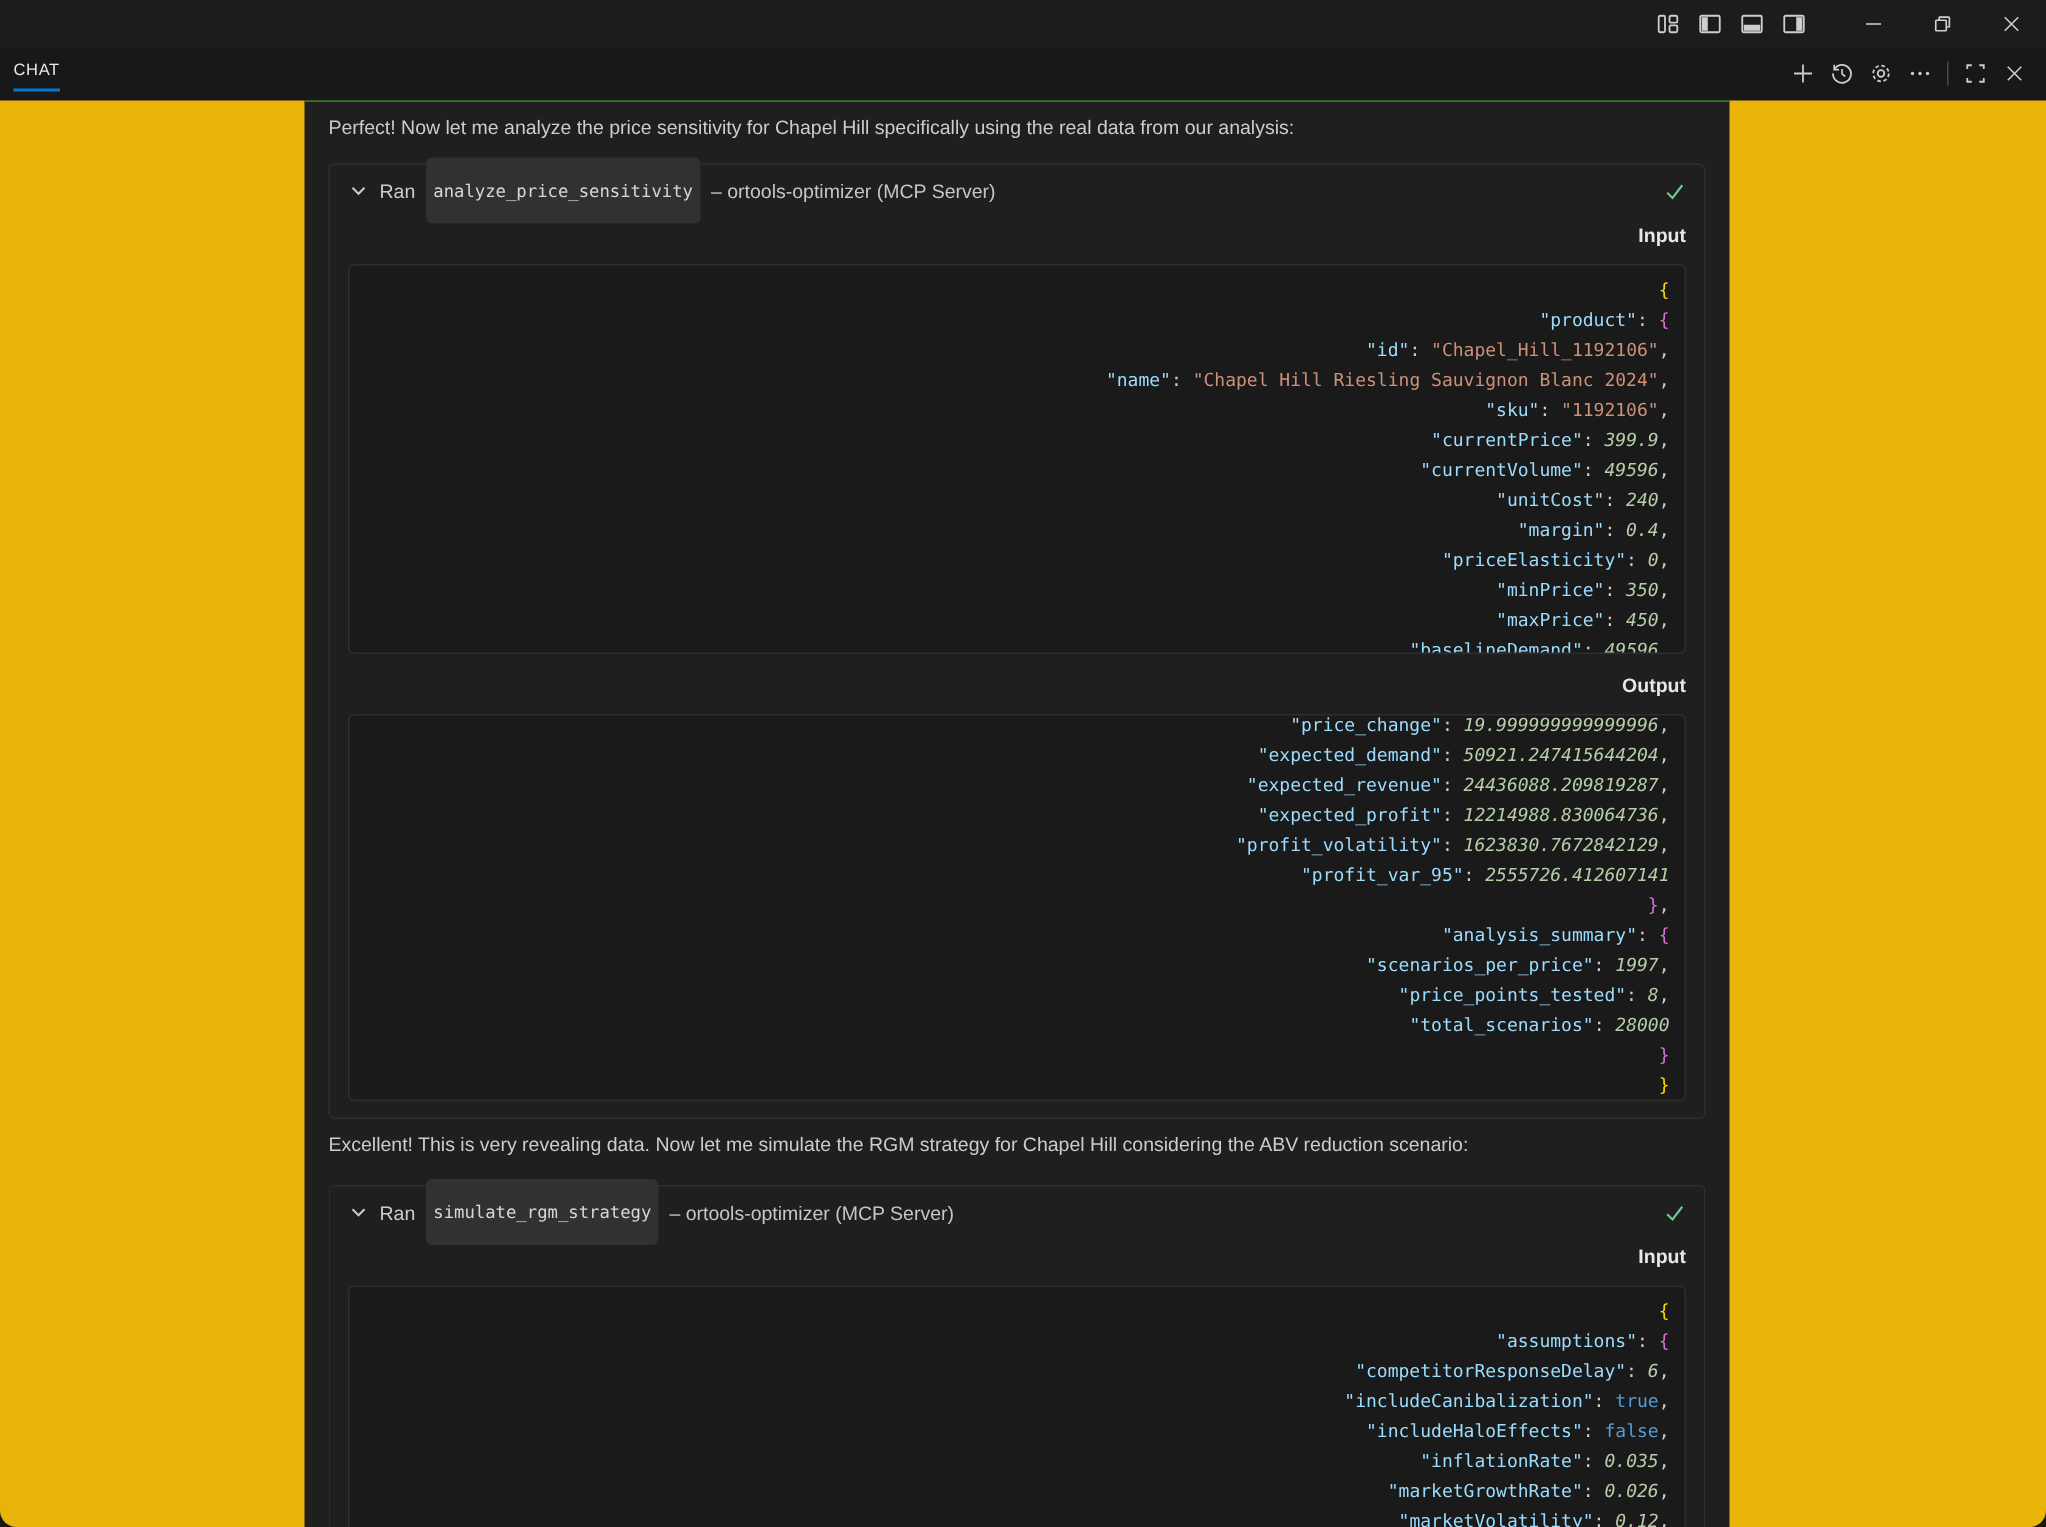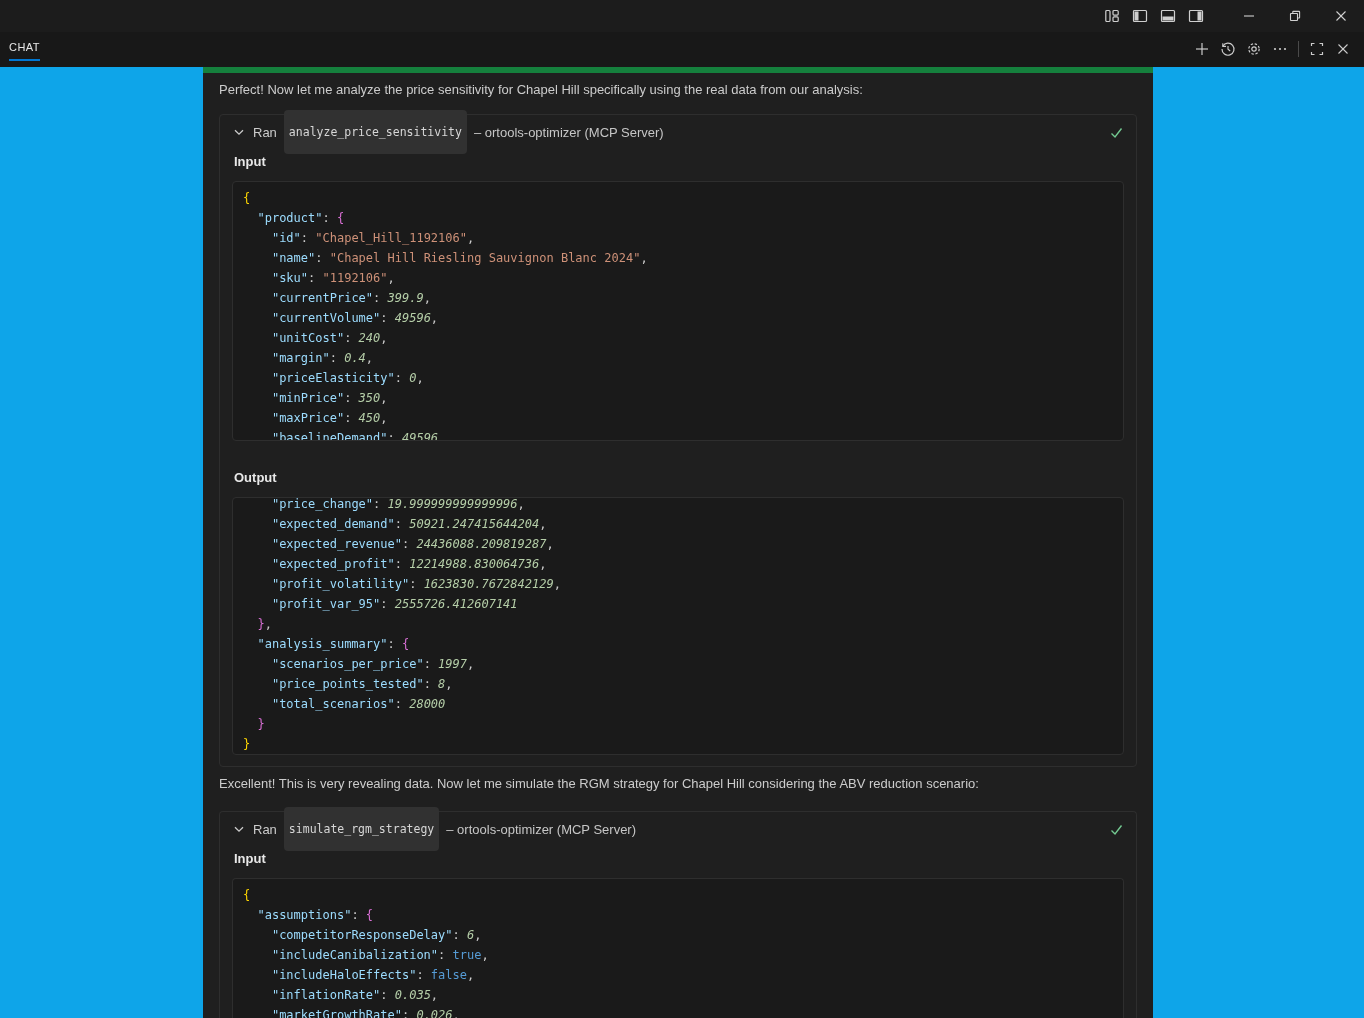--- a/index.html
+++ b/index.html
@@ -1,43 +1,43 @@
 <!DOCTYPE html>
 <html><head>
 <meta charset="utf-8">
 <style>
   * { margin:0; padding:0; box-sizing:border-box; }
   html,body { width:1364px; height:1018px; overflow:hidden; }
   body { background:#181818; font-family:"Liberation Sans", sans-serif; }
-  .window { position:relative; width:1364px; height:1018px; background:#0ea5e9; }
+  .window { position:relative; width:1364px; height:1018px; background:#eab308;border-radius:11px; }
 
   
   .titlebar { position:absolute; left:0; top:0; width:100%; height:32px;
     background:#1c1c1c; display:flex; align-items:center; justify-content:flex-end; }
   .tb-icon { width:28px; height:32px; display:flex; align-items:center; justify-content:center; color:#cfcfcf; }
   .tb-group { display:flex; margin-right:16px; }
   .win-ctl { width:46px; height:32px; display:flex; align-items:center; justify-content:center; color:#d0d0d0; }
   svg { display:block; }
 
   
   .panel-header { position:absolute; left:0; top:32px; width:100%; height:35px; background:#181818; }
   .panel-tab { position:absolute; left:9px; top:9px; padding-bottom:6px;
     font-size:11px; letter-spacing:.04em; color:#e7e7e7; border-bottom:2px solid #0078d4; cursor:pointer; }
   .panel-actions { position:absolute; right:8px; top:5px; display:flex; align-items:center; height:24px; }
   .pa-icon { width:26px; height:24px; display:flex; align-items:center; justify-content:center; color:#cccccc; }
   .pa-sep { width:1px; height:16px; background:#4a4a4a; margin:0 5px; }
 
   
   .chat-column { position:absolute; left:203px; top:67px; width:950px; bottom:0;
-    background:#1f1f1f; border-top:6px solid #15803d; overflow:hidden; }
+    background:#1f1f1f; border-top:1px solid #15803d; overflow:hidden; }
   .msg { margin:8px 16px 0 16px; color:#cccccc; font-size:13px; line-height:18px; }
   .msg-2 { }
 
   
-  .card { margin:15px 16px 0 16px; border:1px solid #2e2e2e; border-radius:4px; background:#1f1f1f; padding-bottom:11px; }
+  .card { margin:15px 16px 0 16px; border:1px solid #2e2e2e; border-radius:4px; background:#1f1f1f; padding-bottom:11px;text-align:right; }
   .card-2 { margin-top:18px; border-bottom:none; border-radius:4px 4px 0 0; padding-bottom:0; }
   .card-header { display:flex; align-items:center; height:34px; padding:0 12px; color:#cccccc;
     font-size:13px; cursor:pointer; }
   .chev { color:#cccccc; margin-right:7px; display:flex; }
   .ran-label { margin-right:7px; }
   .tool-badge { font-family:"DejaVu Sans Mono", monospace; font-size:11.5px; color:#d7d7d7;
     background:#313131; border-radius:4px; padding:15px 5px; margin-right:7px; }
   .server-label { color:#c6c6c6; }
   .check { margin-left:auto; color:#73c991; display:flex; }
   .section-label { margin:4px 12px 0 14px; font-size:13px; font-weight:700; color:#e8e8e8; line-height:18px; }
@@ -184,21 +184,21 @@
           <div class="cl"><span class="tk-d">    </span><span class="tk-k">"sku"</span><span class="tk-d">: </span><span class="tk-s">"1192106"</span><span class="tk-d">,</span></div>
           <div class="cl"><span class="tk-d">    </span><span class="tk-k">"currentPrice"</span><span class="tk-d">: </span><span class="tk-n">399.9</span><span class="tk-d">,</span></div>
           <div class="cl"><span class="tk-d">    </span><span class="tk-k">"currentVolume"</span><span class="tk-d">: </span><span class="tk-n">49596</span><span class="tk-d">,</span></div>
           <div class="cl"><span class="tk-d">    </span><span class="tk-k">"unitCost"</span><span class="tk-d">: </span><span class="tk-n">240</span><span class="tk-d">,</span></div>
           <div class="cl"><span class="tk-d">    </span><span class="tk-k">"margin"</span><span class="tk-d">: </span><span class="tk-n">0.4</span><span class="tk-d">,</span></div>
           <div class="cl"><span class="tk-d">    </span><span class="tk-k">"priceElasticity"</span><span class="tk-d">: </span><span class="tk-n">0</span><span class="tk-d">,</span></div>
           <div class="cl"><span class="tk-d">    </span><span class="tk-k">"minPrice"</span><span class="tk-d">: </span><span class="tk-n">350</span><span class="tk-d">,</span></div>
           <div class="cl"><span class="tk-d">    </span><span class="tk-k">"maxPrice"</span><span class="tk-d">: </span><span class="tk-n">450</span><span class="tk-d">,</span></div>
           <div class="cl"><span class="tk-d">    </span><span class="tk-k">"baselineDemand"</span><span class="tk-d">: </span><span class="tk-n">49596</span><span class="tk-d">,</span></div>
         </div>
-      <div class="section-label" style="margin-top:28px">Output</div>
+      <div class="section-label" style="margin-top:12px">Output</div>
       <div class="codeblock cb-out1">
           <div class="cl"><span class="tk-d">    </span><span class="tk-k">"price_change"</span><span class="tk-d">: </span><span class="tk-n">19.999999999999996</span><span class="tk-d">,</span></div>
           <div class="cl"><span class="tk-d">    </span><span class="tk-k">"expected_demand"</span><span class="tk-d">: </span><span class="tk-n">50921.247415644204</span><span class="tk-d">,</span></div>
           <div class="cl"><span class="tk-d">    </span><span class="tk-k">"expected_revenue"</span><span class="tk-d">: </span><span class="tk-n">24436088.209819287</span><span class="tk-d">,</span></div>
           <div class="cl"><span class="tk-d">    </span><span class="tk-k">"expected_profit"</span><span class="tk-d">: </span><span class="tk-n">12214988.830064736</span><span class="tk-d">,</span></div>
           <div class="cl"><span class="tk-d">    </span><span class="tk-k">"profit_volatility"</span><span class="tk-d">: </span><span class="tk-n">1623830.7672842129</span><span class="tk-d">,</span></div>
           <div class="cl"><span class="tk-d">    </span><span class="tk-k">"profit_var_95"</span><span class="tk-d">: </span><span class="tk-n">2555726.412607141</span></div>
           <div class="cl"><span class="tk-d">  </span><span class="tk-m">}</span><span class="tk-d">,</span></div>
           <div class="cl"><span class="tk-d">  </span><span class="tk-k">"analysis_summary"</span><span class="tk-d">: </span><span class="tk-m">{</span></div>
           <div class="cl"><span class="tk-d">    </span><span class="tk-k">"scenarios_per_price"</span><span class="tk-d">: </span><span class="tk-n">1997</span><span class="tk-d">,</span></div>

